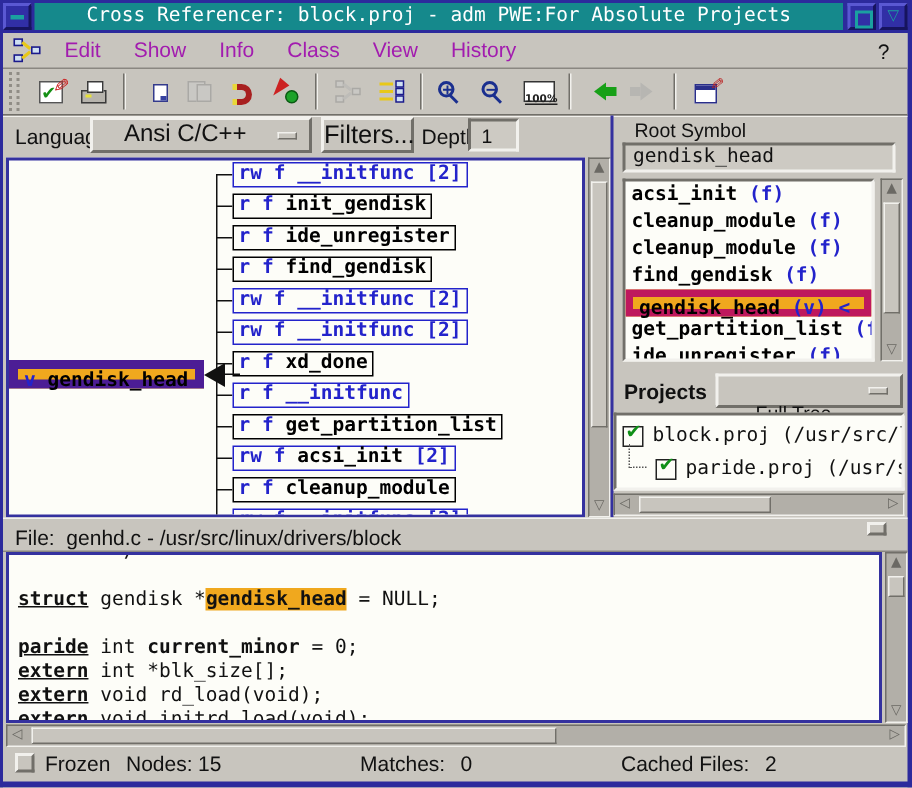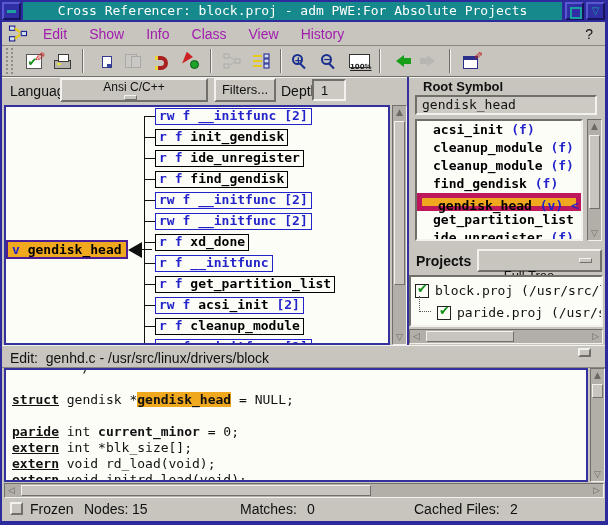--- a/index.html
+++ b/index.html
@@ -64,61 +64,61 @@
   .ic-fwd::before { content:""; position:absolute; right:8px; top:-3px; width:7px; height:6px; background:#a9a6a0; }
   .ic-props { width:15px; height:13px; background:#fff; border:1px solid #2a2f8a; margin-top:3px; }
   .ic-props::before { content:""; position:absolute; left:0; top:0; width:100%; height:3px; background:#2a2f8a; }
   .ic-props::after { content:"\270E"; position:absolute; right:-5px; top:-8px; color:#b22; font:11px "DejaVu Sans",sans-serif; transform:rotate(95deg); }
 
   
   #ctrlrow { position:absolute; left:0; top:77px; width:405px; height:28px; }
   .lbl { position:absolute; font-size:14px; color:#111; top:6px; }
   .raised { background:#c8c5be; border:2px solid; border-color:#f2f1ed #716f69 #716f69 #f2f1ed; }
   .sunken { background:#cdcac3; border:2px solid; border-color:#716f69 #f2f1ed #f2f1ed #716f69; }
-  #lang-menu { position:absolute; left:58px; top:1px; width:148px; height:24px; font-size:12px; color:#111;
-               display:flex; align-items:center;flex-direction:column; }
+  #lang-menu { position:absolute; left:58px; top:1px; width:148px; height:24px; font-size:16px; color:#111;
+               display:flex; align-items:center; }
   #lang-menu .omtext { flex:1; text-align:center; }
   .om-dash { width:13px; height:5px; background:#c8c5be; border:1px solid; border-color:#f2f1ed #716f69 #716f69 #f2f1ed; margin-right:8px; }
-  #filters-btn { position:absolute; left:212px; top:1px; width:62px; height:24px; font-size:13px; color:#111;
-                 text-align:center; line-height:20px; }
+  #filters-btn { position:absolute; left:212px; top:1px; width:62px; height:24px; font-size:17px; color:#111;
+                 line-height:20px; }
   #depth-field { position:absolute; left:310px; top:2px; width:34px; height:22px; font-size:13px; color:#111;
                  padding:2px 0 0 7px; }
 
   
   #graph-pane { position:absolute; left:2px; top:105px; width:386px; height:240px; background:#fdfdf8;
                 border:2px solid #34319f; overflow:hidden; }
   .gnode { position:absolute; left:149px; height:17px; border:1px solid #000; background:#fdfdf8;
            font:bold 13px/14px "DejaVu Sans Mono", monospace; padding:0 3px; white-space:nowrap; }
   .gnode .acc, .gnode .cnt { color:#2323cb; }
   .gnode .nm { color:#000; }
   .gnode.ref { border-color:#2323cb; }
   .gnode.ref .nm { color:#2323cb; }
   .gnode.bb { border-color:#2323cb; }
   .branch { position:absolute; left:138px; width:11px; height:1px; background:#111; }
   #trunk { position:absolute; left:138px; top:9px; width:1px; height:236px; background:#111; }
   #root-row { position:absolute; left:0; top:133px; height:19px; display:flex; align-items:center; }
-  #root-node { height:19px; border:2px solid #4c1d95; background:#f0a81e; font:bold 13px/16px "DejaVu Sans Mono",monospace;
+  #root-node { height:19px; border:6px solid #4c1d95; background:#f0a81e; font:bold 13px/16px "DejaVu Sans Mono",monospace;
                padding:0 4px; white-space:nowrap; }
   #root-node .acc { color:#2323cb; }
   #root-arrow { width:0; height:0; border-top:8px solid transparent; border-bottom:8px solid transparent; border-right:14px solid #111; }
   #root-line { width:10px; height:1px; background:#111; }
 
   
   .sb { position:absolute; background:#b2afa8; border:1px solid; border-color:#716f69 #f2f1ed #f2f1ed #716f69; }
   .sb .ar { position:absolute; width:13px; height:13px; text-align:center; font:9px/13px "DejaVu Sans",sans-serif; color:#6b6964; }
   .sb .thumb { position:absolute; background:#c8c5be; border:1px solid; border-color:#f2f1ed #716f69 #716f69 #f2f1ed; }
 
   
   #right-panel { position:absolute; left:405px; top:77px; width:198px; height:268px; border-left:2px solid #34319f; }
-  #rs-label { position:absolute; left:14px; top:2px; font-size:13px; color:#111;font-weight:bold; }
+  #rs-label { position:absolute; left:14px; top:2px; font-size:13px; color:#111; }
   #rs-field { position:absolute; left:6px; top:18px; width:182px; height:20px; font:13px/16px "DejaVu Sans Mono",monospace;
               color:#111; padding-left:5px; }
   #symbol-list { position:absolute; left:6px; top:42px; width:168px; height:122px; background:#fdfdf8;
                  border:2px solid; border-color:#716f69 #f2f1ed #f2f1ed #716f69; overflow:hidden; }
-  .sym-item { height:18px; font:bold 13px/18px "DejaVu Sans Mono",monospace; color:#000; padding-left:16px; white-space:nowrap; }
+  .sym-item { height:18px; font:bold 13px/18px "DejaVu Sans Mono",monospace; color:#000; padding-left:4px; white-space:nowrap; }
   .sym-item .tag, .sym-item .mk { color:#2323cb; }
   .sym-item.sel { background:#f0a81e; border:5px solid #be185d; line-height:16px; }
   #proj-label { position:absolute; left:7px; top:176px; font-size:14px; font-weight:bold; color:#111; }
   #proj-menu { position:absolute; left:68px; top:172px; width:125px; height:23px; font-size:13px; color:#111;
                display:flex; align-items:center; }
   #proj-menu .omtext { flex:1; text-align:center;margin-top:30px; }
   #proj-tree { position:absolute; left:0px; top:198px; width:194px; height:52px; background:#fdfdf8;
                border:2px solid; border-color:#716f69 #f2f1ed #f2f1ed #716f69; overflow:hidden; }
   .proj-row { position:relative; height:22px; display:flex; align-items:center; white-space:nowrap; }
   .proj-row.lvl1 { padding-left:22px; }
@@ -318,21 +318,21 @@
         </div>
       </div>
     <div class="sb" style="left:0;top:252px;width:194px;height:15px">
       <span class="ar" style="left:0;top:0">◁</span>
       <span class="thumb" style="left:16px;top:1px;width:88px;height:11px"></span>
       <span class="ar" style="right:0;top:0">▷</span>
     </div>
   </div>
 
   <div id="file-header">
-    <span class="txt"><span>Edit:</span>&nbsp;&nbsp;<span>genhd.c - /usr/src/linux/drivers/block</span></span>
+    <span class="txt"><span>File:</span>&nbsp;&nbsp;<span>genhd.c - /usr/src/linux/drivers/block</span></span>
     <div id="pane-sash"></div>
   </div>
 
   <div id="code-pane">
     <pre id="code-pre">        */
 
 <span class="kw">struct</span> gendisk *<span class="hl">gendisk_head</span> = NULL;
 
 <span class="kw">paride</span> int <span class="b">current_minor</span> = 0;
 <span class="kw">extern</span> int *blk_size[];

